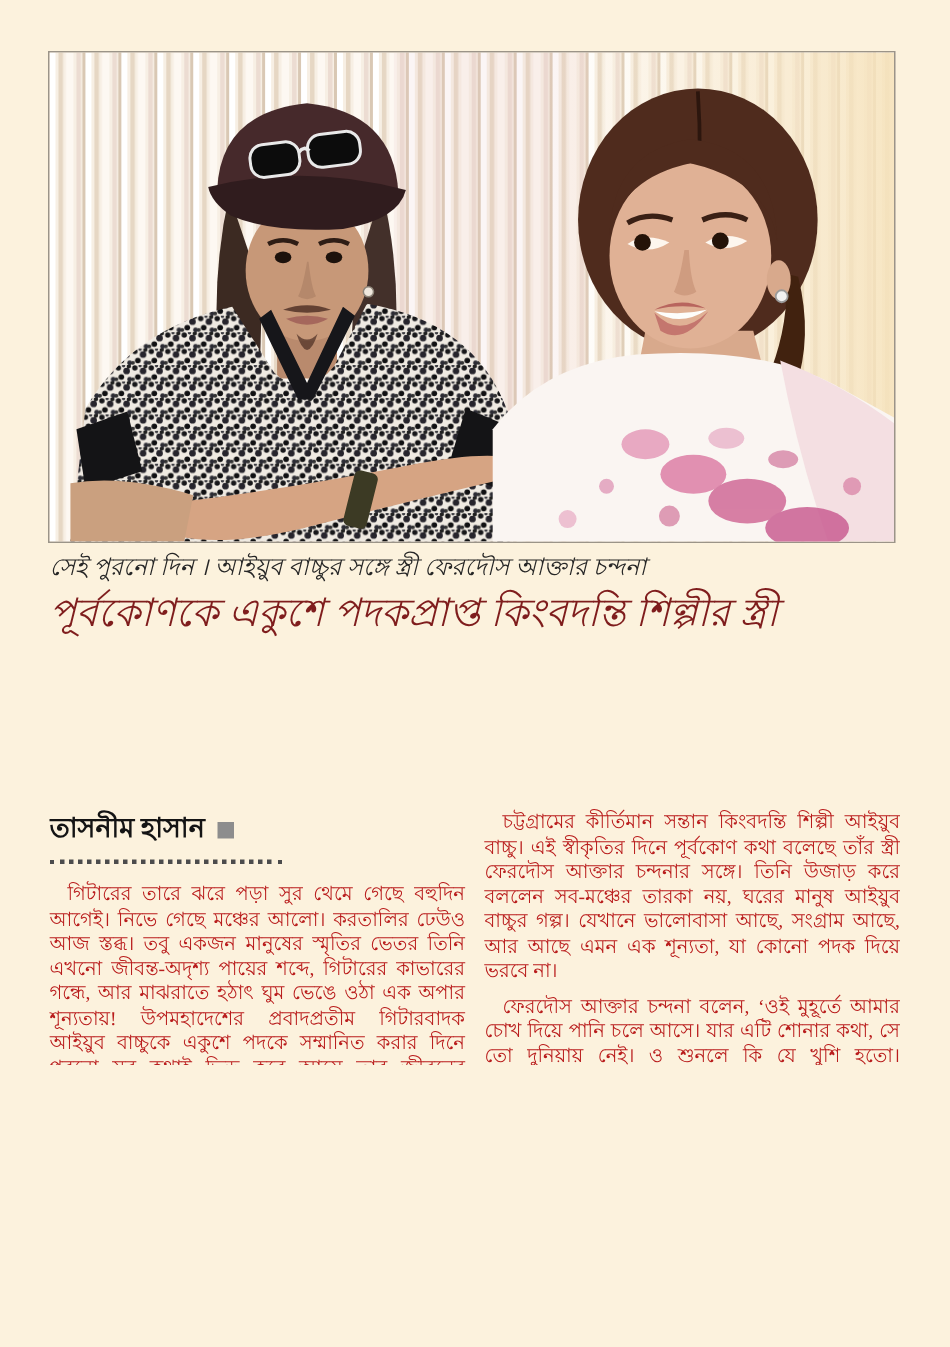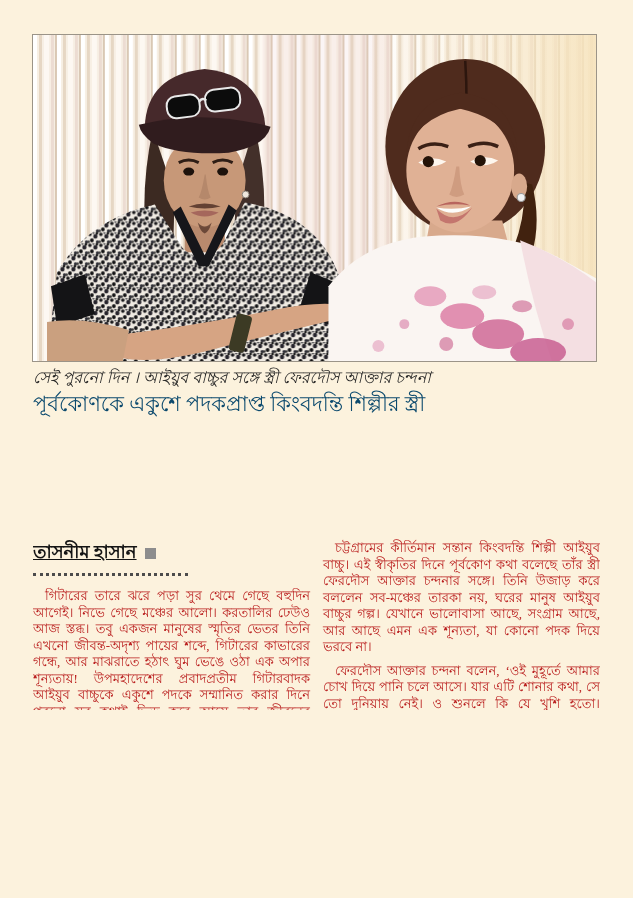--- a/index.html
+++ b/index.html
@@ -20,40 +20,39 @@
     background:#f6ecdf;
   }
   .photo-frame svg{display:block;width:100%;height:100%;}
   .caption{
     position:absolute;left:33px;top:365px;width:566px;
     font-size:16px;font-style:italic;color:#262626;
     white-space:nowrap;overflow:hidden;
   }
   .kicker{
     position:absolute;left:33px;top:388px;width:566px;
-    font-size:21px;color:#0c4a6e;
+    font-size:26px;font-style:italic;color:#7f1d1d;
     white-space:nowrap;overflow:hidden;
   }
   .headline{
     position:absolute;left:30px;top:418px;width:580px;
     font-size:41px;line-height:1.17;font-weight:bold;color:#0d0d0d;
     letter-spacing:0px;
   }
   .headline span{display:block;}
   .columns{
     position:absolute;left:33px;top:536px;
     width:567px;height:362px;
     display:flex;gap:13px;overflow:hidden;
   }
   .col{flex:1 1 0;min-width:0;}
   .byline-row{
     font-size:18px;font-weight:bold;color:#141414;
     display:flex;align-items:center;gap:8px;
     margin-top:2px;
-    text-decoration:underline;
   }
   .byline-square{
     display:inline-block;width:11px;height:11px;background:#8d8d8d;
   }
   .dotted-rule{
     width:155px;height:0;
     border-bottom:3px dotted #4c4c4c;
     margin-top:4px;
   }
   .body-text p{

